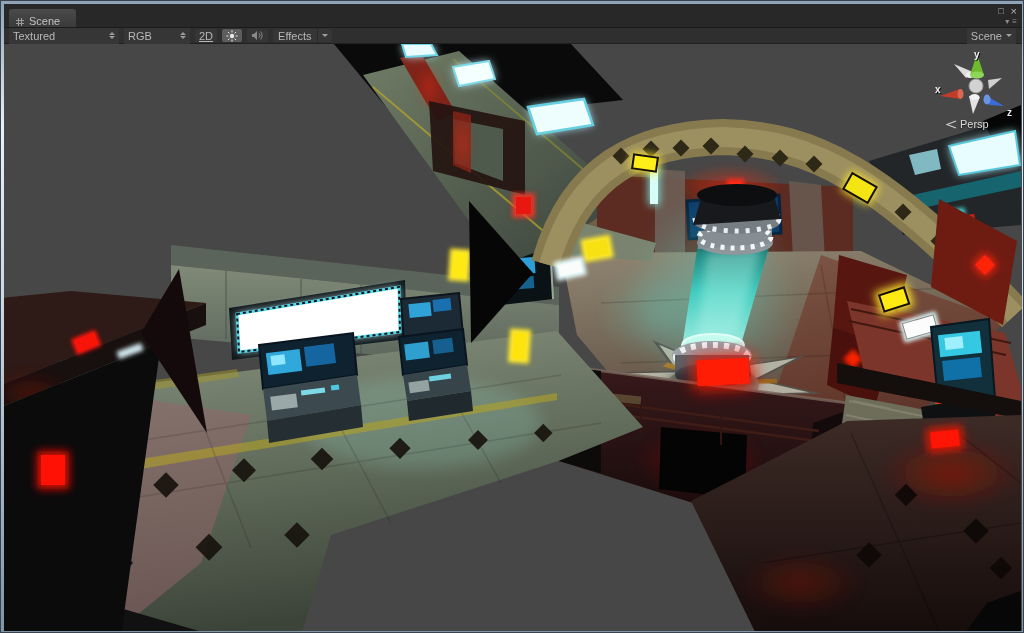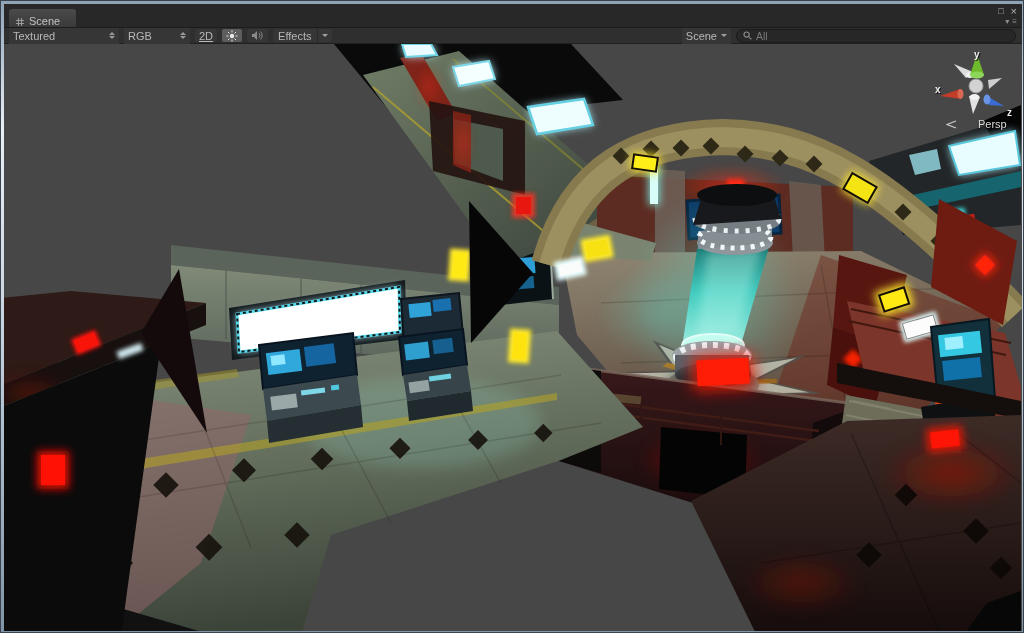--- a/index.html
+++ b/index.html
@@ -38,21 +38,21 @@
   .search{display:flex;align-items:center;width:266px;height:12px;background:#272727;border:1px solid #1b1b1b;
     border-radius:7px;padding:0 6px;gap:4px;}
   .search input{flex:1;background:transparent;border:none;outline:none;color:#9a9a9a;font-size:10.5px;
     font-family:"Liberation Sans",sans-serif;padding:0;height:11px;}
   .search input::placeholder{color:#787878;opacity:1;}
   
   .viewport{position:relative;flex:1;background:#474747;overflow:hidden;}
   .viewport > svg.scene{position:absolute;left:0;top:0;}
   .axis-gizmo{position:absolute;left:926px;top:4px;}
   .axis-gizmo text{font-family:"Liberation Sans",sans-serif;font-weight:bold;}
-  .persp{position:absolute;left:942px;top:74px;display:flex;align-items:center;gap:21px;color:#dcdcdc;
+  .persp{position:absolute;left:942px;top:74px;display:flex;align-items:center;gap:3px;color:#dcdcdc;
     font-size:11px;text-shadow:0 1px 2px rgba(0,0,0,.8);}
 </style>
 </head>
 <body>
 
 <div class="window">
  <div class="content">
 
   <div class="tabstrip">
     <div class="tab">
@@ -110,27 +110,20 @@
     <div class="seg">
       <span class="part">Effects</span>
       <span class="part arrow">
             <span class="caret" style="margin-top:3px"></span>
           </span>
     </div>
     <span class="spacer"></span>
     <div class="popup">
       <span class="lbl">Scene</span>
       <span class="caret"></span>
-    </div>
-    <div class="search">
-      <svg width="9" height="9" viewBox="0 0 9 9">
-        <circle cx="3.6" cy="3.6" r="2.6" fill="none" stroke="#8a8a8a" stroke-width="1.2"></circle>
-        <path d="M5.6,5.6L8.4,8.4" stroke="#8a8a8a" stroke-width="1.2"></path>
-      </svg>
-      <input type="text" readonly="" placeholder="All" style="">
     </div>
   </div>
 
   <div class="viewport">
    <svg class="scene" width="1018" height="589" viewBox="3 41 1018 589">
     <defs>
       <linearGradient id="gFloorL" x1="0" y1="0" x2="0.25" y2="1">
         <stop offset="0" stop-color="#87917e"></stop>
               <stop offset="0.55" stop-color="#5f6a59"></stop>
               <stop offset="1" stop-color="#3c4439"></stop>

